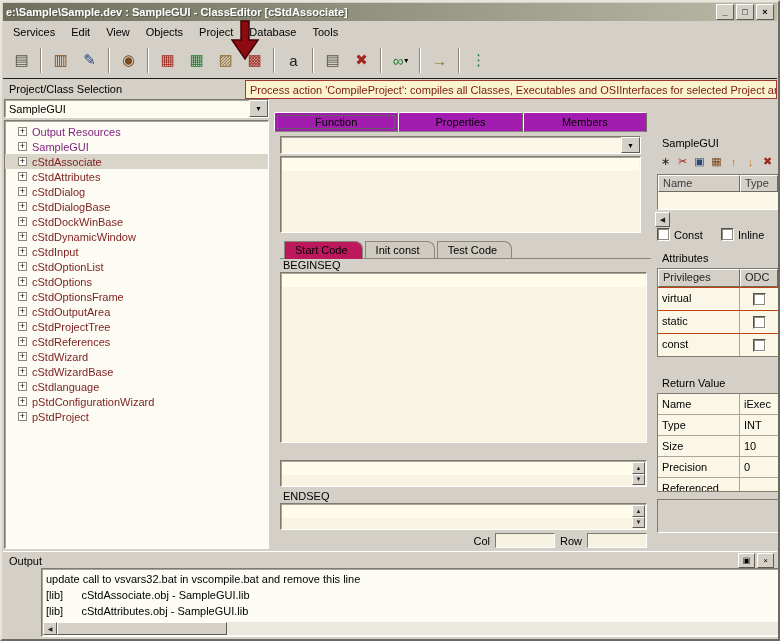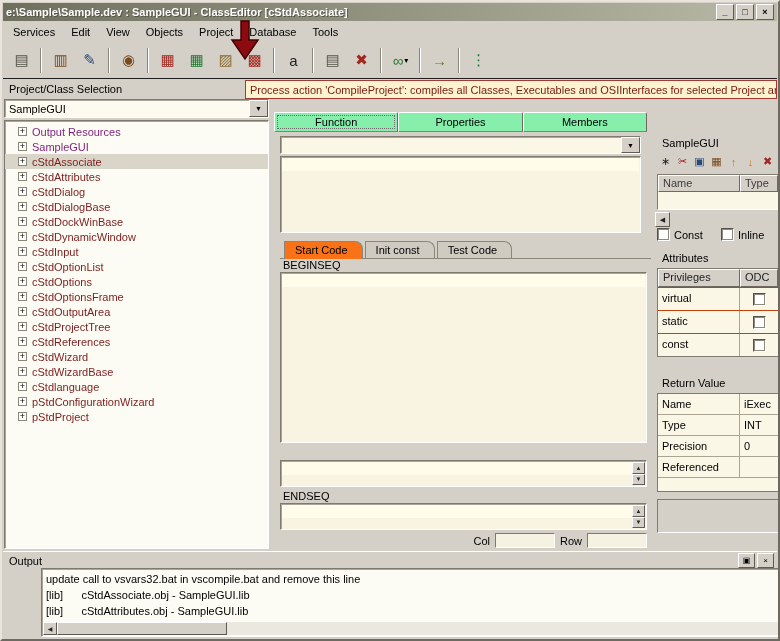--- a/index.html
+++ b/index.html
@@ -43,31 +43,31 @@
     box-shadow:inset 1px 1px 0 #a9a59a;padding-top:3px;overflow:hidden;box-sizing:border-box;}
   .tree-row{height:15px;display:flex;align-items:center;padding-left:13px;}
   .expander{width:9px;height:9px;border:1px solid #8a8678;background:#fff;font-size:9px;line-height:7px;text-align:center;
     margin-right:5px;flex:none;color:#000;box-sizing:border-box;}
   .tree-row .label{color:#7b1d1d;white-space:nowrap;}
   .tree-row.purple .label{color:#7d1d7d;}
   .tree-row.selected{background:#d9d5c9;}
 
   
   #tabs{left:272px;top:110px;width:373px;height:20px;display:flex;}
-  .tab{flex:1;background:#86efac;border:1px solid;border-color:#fff #6e6a60 #86827a #fff;border-radius:2px 2px 0 0;
+  .tab{flex:1;background:#a21caf;border:1px solid;border-color:#fff #6e6a60 #86827a #fff;border-radius:2px 2px 0 0;
     display:flex;align-items:center;justify-content:center;}
   .tab.active{outline:1px dotted #6a6a6a;outline-offset:-4px;}
   #fn-combo{left:278px;top:134px;width:361px;height:18px;}
   .memo{position:absolute;background:#f9f4e1;border:1px solid;border-color:#7e7a70 #fff #fff #7e7a70;
     box-shadow:inset 1px 1px 0 #a9a59a;overflow:hidden;box-sizing:border-box;}
   .curline{height:13px;background:#fffde9;margin:1px;}
   #memo1{left:278px;top:154px;width:361px;height:77px;}
   #subtabs{left:278px;top:237px;width:367px;height:19px;display:flex;align-items:flex-end;border-bottom:1px solid #8a867a;padding-left:4px;}
   .subtab{padding:2px 14px 2px 10px;background:#cfcbc1;border:1px solid #8a867a;border-bottom:none;border-radius:0 8px 0 0;margin-right:2px;}
-  .subtab.active{background:#f97316;position:relative;top:1px;padding-bottom:3px;}
+  .subtab.active{background:#be185d;position:relative;top:1px;padding-bottom:3px;}
   .sec-label{position:absolute;color:#000;}
   #lbl-beginseq{left:281px;top:257px;}
   #code-area{left:278px;top:270px;width:367px;height:171px;}
   #lbl-recover{left:281px;top:468px;}
   #fld-recover{left:278px;top:458px;width:367px;height:27px;}
   #lbl-endseq{left:281px;top:488px;}
   #fld-endseq{left:278px;top:501px;width:367px;height:27px;}
   .mini-sb{position:absolute;top:1px;right:1px;bottom:1px;width:13px;background:#e9e6db;display:flex;flex-direction:column;justify-content:space-between;}
   .sb-btn{height:12px;background:#d4d0c8;border:1px solid;border-color:#fff #5f5b53 #5f5b53 #fff;display:flex;align-items:center;
     justify-content:center;font-size:6px;color:#222;box-sizing:border-box;}
@@ -410,20 +410,24 @@
       <div class="ret-row">
         <span class="ret-label">Name</span>
         <span class="ret-value">iExec</span>
       </div>
 
       <div class="ret-row">
         <span class="ret-label">Type</span>
         <span class="ret-value">INT</span>
       </div>
 
+      <div class="ret-row">
+        <span class="ret-label">Size</span>
+        <span class="ret-value">10</span>
+      </div>
 
       <div class="ret-row">
         <span class="ret-label">Precision</span>
         <span class="ret-value">0</span>
       </div>
 
       <div class="ret-row">
         <span class="ret-label">Referenced</span>
         <span class="ret-value"></span>
       </div>

